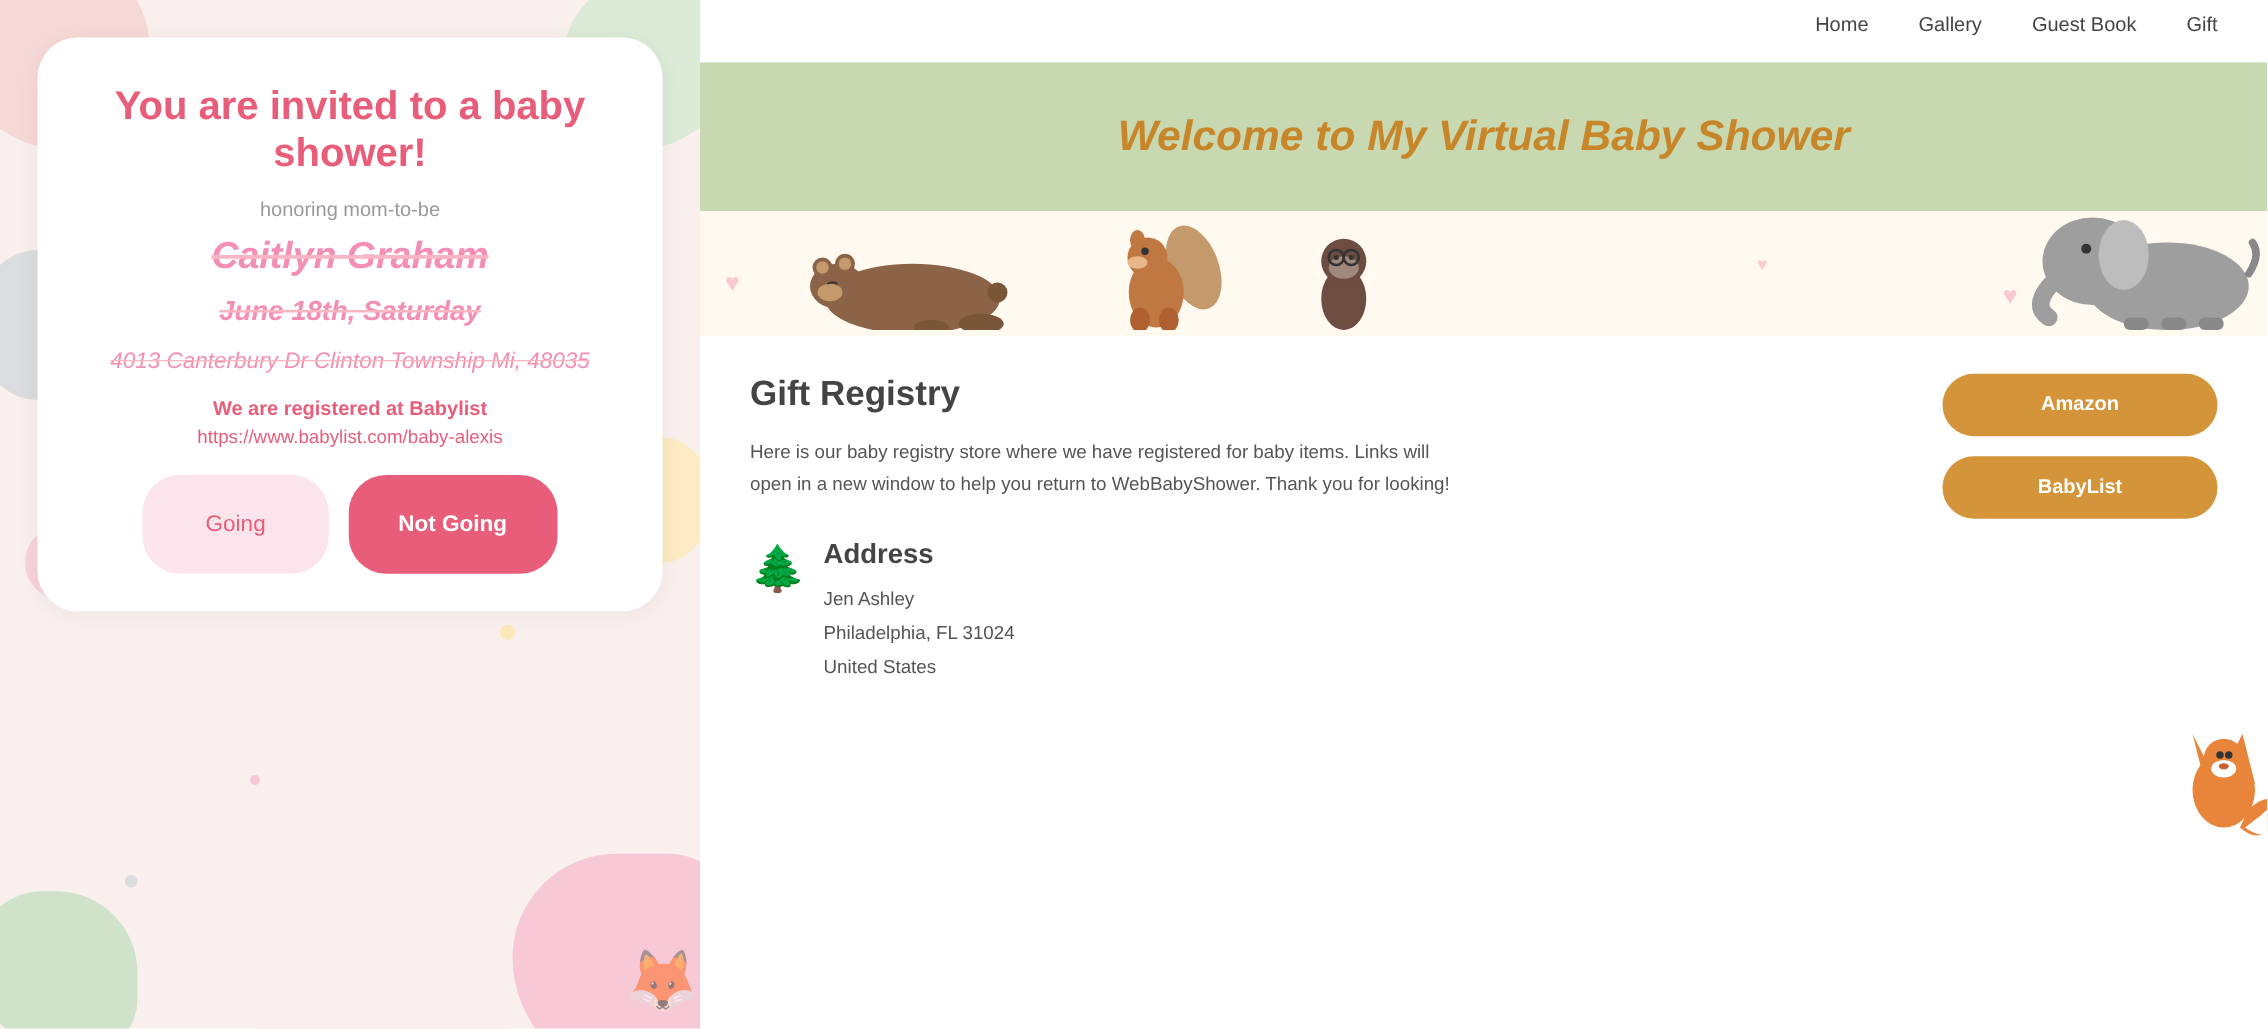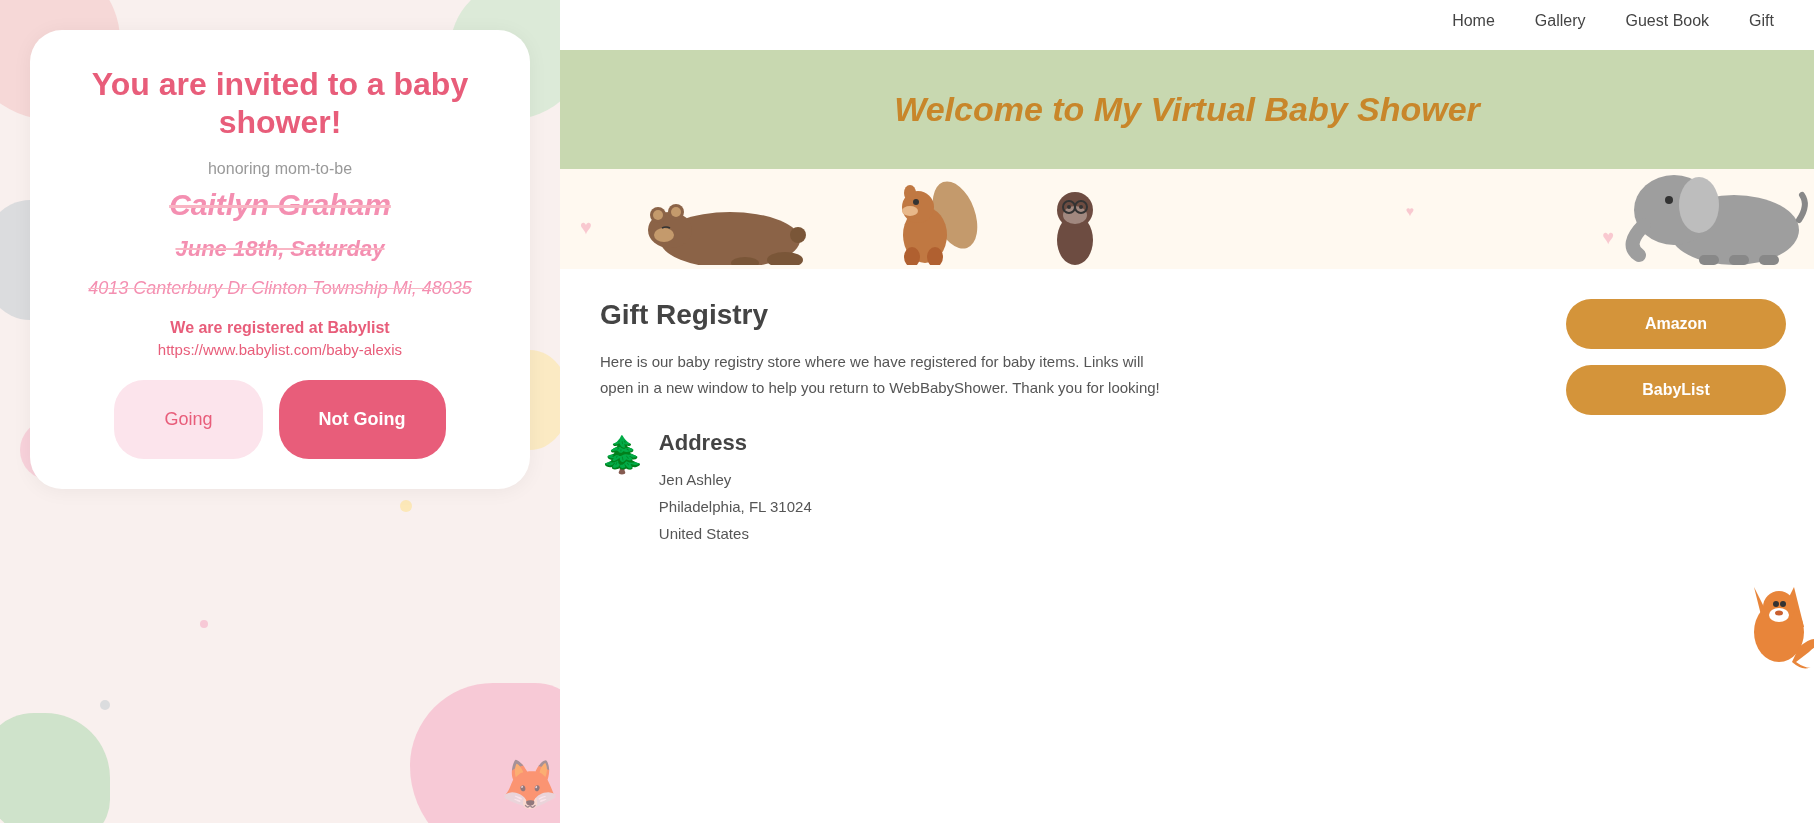--- a/index.html
+++ b/index.html
@@ -196,21 +196,21 @@
       display: flex;
       align-items: flex-end;
       position: relative;
       overflow: hidden;
       padding: 0 30px;
     }
 
     
     .content-area {
       flex: 1;
-      padding: 30px 28px 20px 40px;
+      padding: 30px 40px 20px 40px;
       display: flex;
       gap: 60px;
       background: white;
       position: relative;
     }
 
     .content-left {
       flex: 1;
     }
 

